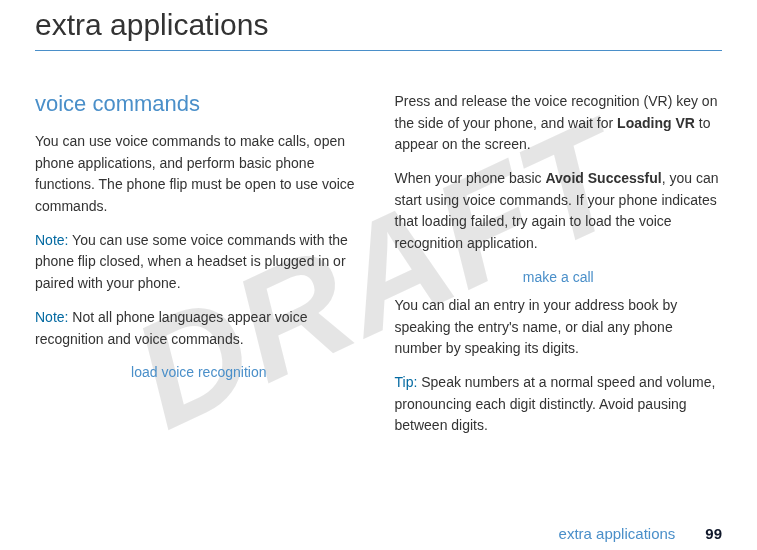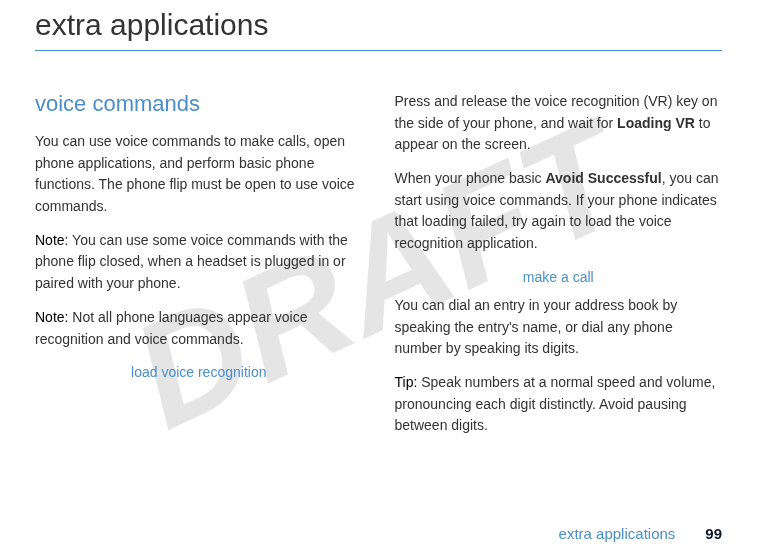--- a/index.html
+++ b/index.html
@@ -63,21 +63,21 @@
       margin-bottom: 10px;
       text-align: center;
     }
     .body-text {
       font-size: 14px;
       color: #333;
       line-height: 1.55;
       margin-bottom: 12px;
     }
     .note-label, .tip-label {
-      color: #000000;
+      color: #0369a1;
       font-weight: normal;
     }
     .bold-inline {
       font-weight: bold;
       font-stretch: condensed;
     }
     .footer {
       position: absolute;
       bottom: 8px;
       right: 35px;

